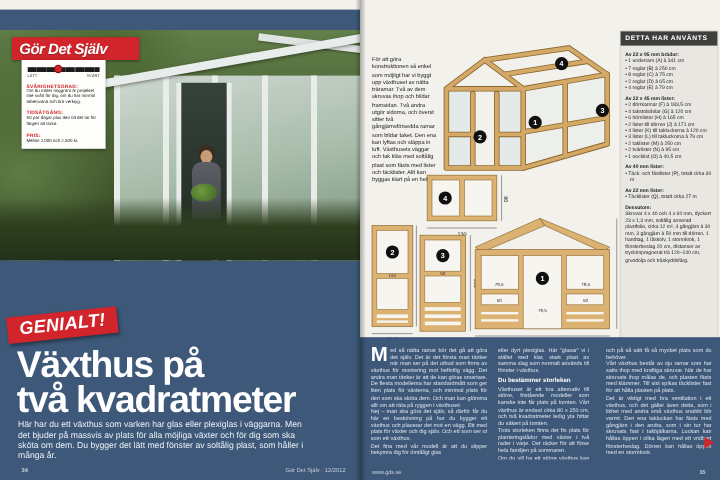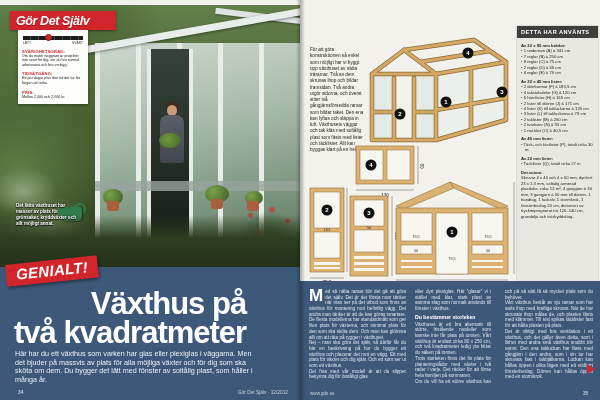--- a/index.html
+++ b/index.html
@@ -4,21 +4,21 @@
 <style>
   * { margin:0; padding:0; box-sizing:border-box; }
   html,body { background:#222; }
   .spread { position:relative; width:600px; height:400px; overflow:hidden;
             font-family:"Liberation Sans",sans-serif; background:#3d5878; }
 
   
   .page-left { position:absolute; left:0; top:0; width:300px; height:400px; background:#3d5878; }
   .topstrip { position:absolute; left:0; top:0; width:300px; height:8px; background:#f3f1ec; }
 
-  .photo { position:absolute; left:0; top:5px; width:300px; height:262px; overflow:hidden;
+  .photo { position:absolute; left:0; top:25px; width:300px; height:192px; overflow:hidden;
     background:
       radial-gradient(ellipse 120px 90px at 12% 22%, #54713a, rgba(0,0,0,0) 70%),
       radial-gradient(ellipse 140px 110px at 6% 62%, #5e7c44, rgba(0,0,0,0) 65%),
       radial-gradient(ellipse 100px 70px at 30% 8%, #49632f, rgba(0,0,0,0) 70%),
       linear-gradient(180deg, #62804a 0%, #4a6234 40%, #3b4f29 72%, #2d3c20 100%); }
 
   .gh { position:absolute; left:95px; top:8px; width:205px; height:254px; }
   .gh-glass { position:absolute; left:0; top:30px; width:205px; height:202px;
     background:
       repeating-linear-gradient(90deg, #e9ede9 0 5px, rgba(255,255,255,0) 5px 41px),
@@ -77,21 +77,21 @@
   .ib-label { display:block; color:#d2252b; font-weight:bold; font-size:4.1px; margin-top:3.5px; letter-spacing:.2px; }
   .ib-text { display:block; font-size:3.7px; line-height:1.3; color:#222; }
 
   .caption { position:absolute; left:16px; top:198px; width:62px; font-size:4.6px; line-height:1.3;
     color:#fff; font-weight:bold; text-shadow:0 0 2px rgba(0,0,0,.9), 0 1px 1px rgba(0,0,0,.8); }
 
   .badge { position:absolute; left:6px; top:260px; background:#d2252b; color:#fff; font-weight:bold;
     font-style:italic; font-size:15px; letter-spacing:.3px; padding:2px 10px 3px;
     transform:rotate(-6deg); box-shadow:1px 2px 3px rgba(0,0,0,.4); }
   .headline { position:absolute; left:14px; top:290px; color:#fff; font-weight:bold; font-size:31px;
-    line-height:.93; letter-spacing:-1px;text-align:right; }
+    line-height:.93; letter-spacing:-1px; }
   .standfirst { position:absolute; left:15px; top:350px; width:240px; font-size:7.2px; line-height:1.2;
     color:#eaf0f6; }
   .pl-footer { position:absolute; left:0; bottom:5px; width:300px; font-size:4.8px; color:#c7d1dd; }
   .pl-footer .fp { position:absolute; left:18px; bottom:0; font-weight:bold; }
   .pl-footer .fi { position:absolute; right:12px; bottom:0; }
 
   
   .page-right { position:absolute; left:300px; top:0; width:300px; height:400px; background:#f3f1ec; }
   .rp-heading { position:absolute; left:10px; top:26px; font-size:13px; font-weight:bold; color:#141414; letter-spacing:-.3px; }
   .rp-intro { position:absolute; left:10px; top:47px; width:56px; font-size:4.7px; line-height:1.33;

